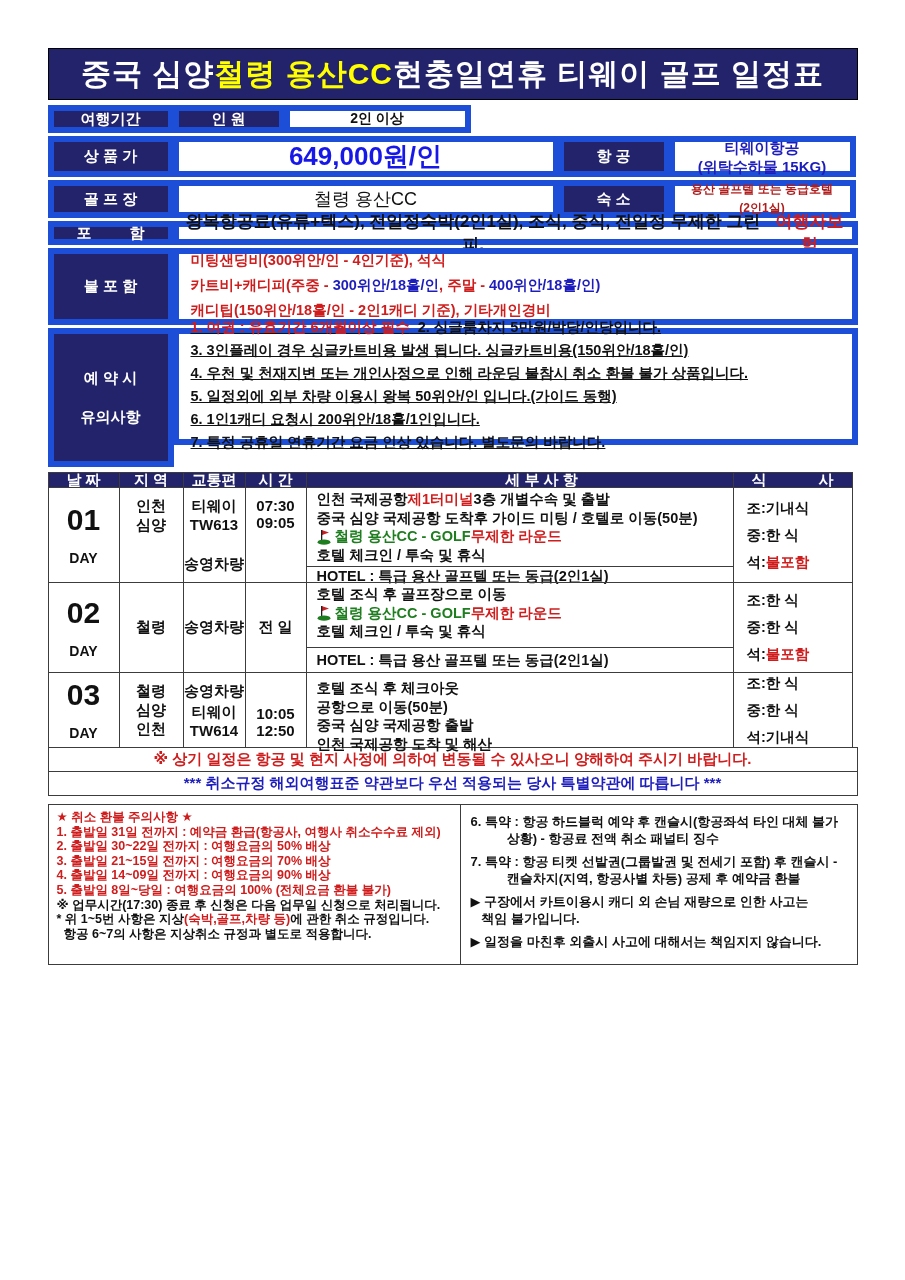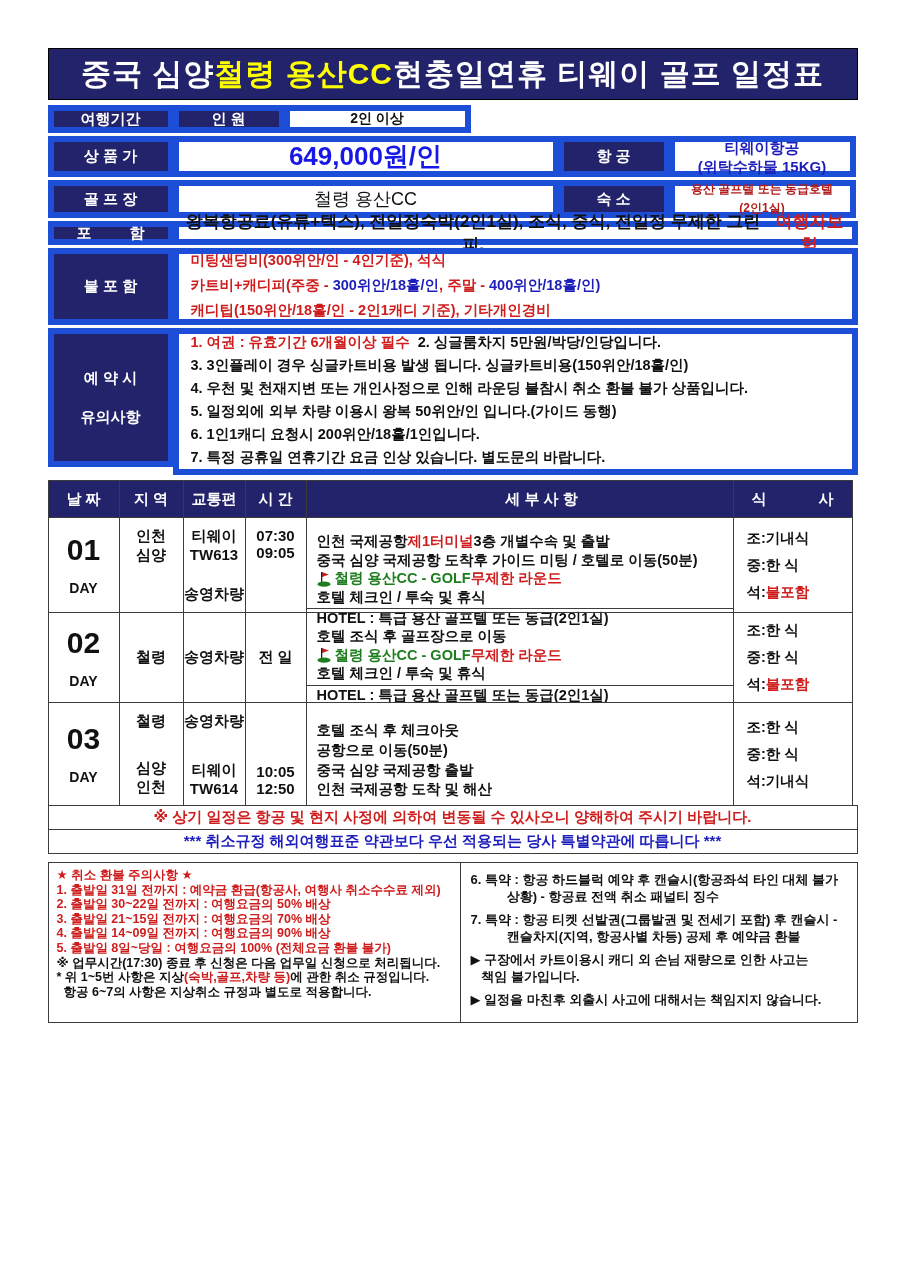--- a/index.html
+++ b/index.html
@@ -70,29 +70,29 @@
     display:flex;flex-direction:column;align-items:center;justify-content:center;
     text-align:center;font-size:15px;
   }
   .scell:first-child{margin-left:0;}
   .c-date{width:72px;}
   .c-region{width:65px;}
   .c-trans{width:63px;}
   .c-time{width:62px;}
   .c-details{width:428px;align-items:stretch;justify-content:flex-start;text-align:left;padding:0;}
   .c-meals{width:120px;align-items:flex-start;padding-left:13px;gap:8px;font-size:14.5px;}
-  .hdr .scell{height:38px;color:#fff;background:#23236b;border-color:#3c3c3c;font-size:15px;flex-direction:row;}
+  .hdr .scell{height:16px;color:#fff;background:#23236b;border-color:#3c3c3c;font-size:15px;flex-direction:row;}
   .hdr .c-meals{align-items:center;padding-left:0;justify-content:center;word-spacing:48px;}
 
   .daynum{font-size:30px;line-height:32px;}
   .dayword{font-size:14px;margin-top:14px;}
   .toppad{justify-content:flex-start;padding-top:9px;}
   .dual{justify-content:space-between;padding-top:9px;padding-bottom:8px;}
   .dline{font-size:14.5px;line-height:17.5px;padding:1px 0 0 10px;display:flex;align-items:center;}
-  .dlines{flex:1;display:flex;flex-direction:column;justify-content:space-between;padding:2px 0;margin-top:12px;}
+  .dlines{flex:1;display:flex;flex-direction:column;justify-content:flex-start;padding:2px 0;}
   .hotel{border-top:1px solid #3c3c3c;height:24px;display:flex;align-items:center;padding-left:10px;font-size:14.5px;}
   .golf-icon{margin-right:3px;flex:0 0 auto;}
 
   
   .notice{
     border:1px solid #3c3c3c;height:23px;margin-top:-1px;
     display:flex;align-items:center;justify-content:center;font-size:15px;
   }
 
   
@@ -150,21 +150,21 @@
         </div>
         <div class="exc-line red">캐디팁(150위안/18홀/인 - 2인1캐디 기준), 기타개인경비</div>
       </div>
     </div>
 
     <div class="trow">
       <div class="tcell lblcell w-l1 notes-label" style="height:139px;">
         <span>예 약 시</span>
         <span>유의사항</span>
       </div>
-      <div class="tcell w-content left-content" style="height:147px;">
+      <div class="tcell w-content left-content" style="height:117px;text-decoration:underline;">
         <div class="note-line"><span class="red">1. 여권 : 유효기간 6개월이상 필수</span><span class="prewrap">  2. 싱글룸차지 5만원/박당/인당입니다.</span></div>
         <div class="note-line">3. 3인플레이 경우 싱글카트비용 발생 됩니다. 싱글카트비용(150위안/18홀/인)</div>
         <div class="note-line blue">4. 우천 및 천재지변 또는 개인사정으로 인해 라운딩 불참시 취소 환불 불가 상품입니다.</div>
         <div class="note-line">5. 일정외에 외부 차량 이용시 왕복 50위안/인 입니다.(가이드 동행)</div>
         <div class="note-line">6. 1인1캐디 요청시 200위안/18홀/1인입니다.</div>
         <div class="note-line red">7. 특정 공휴일 연휴기간 요금 인상 있습니다. 별도문의 바랍니다.</div>
       </div>
     </div>
   </div>
 
@@ -244,21 +244,21 @@
         </div>
         <div class="hotel">HOTEL : 특급 용산 골프텔 또는 동급(2인1실)</div>
       </div>
       <div class="scell c-meals">
         <div>조:한 식</div>
         <div>중:한 식</div>
         <div><span>석:</span><span class="red">불포함</span></div>
       </div>
     </div>
 
-    <div class="srow" style="height:104px;">
+    <div class="srow" style="height:76px;">
       <div class="scell c-date">
         <div class="daynum">03</div>
         <div class="dayword">DAY</div>
       </div>
       <div class="scell c-region dual">
         <div>철령</div>
         <div class="pre">심양
 인천</div>
       </div>
       <div class="scell c-trans dual">

